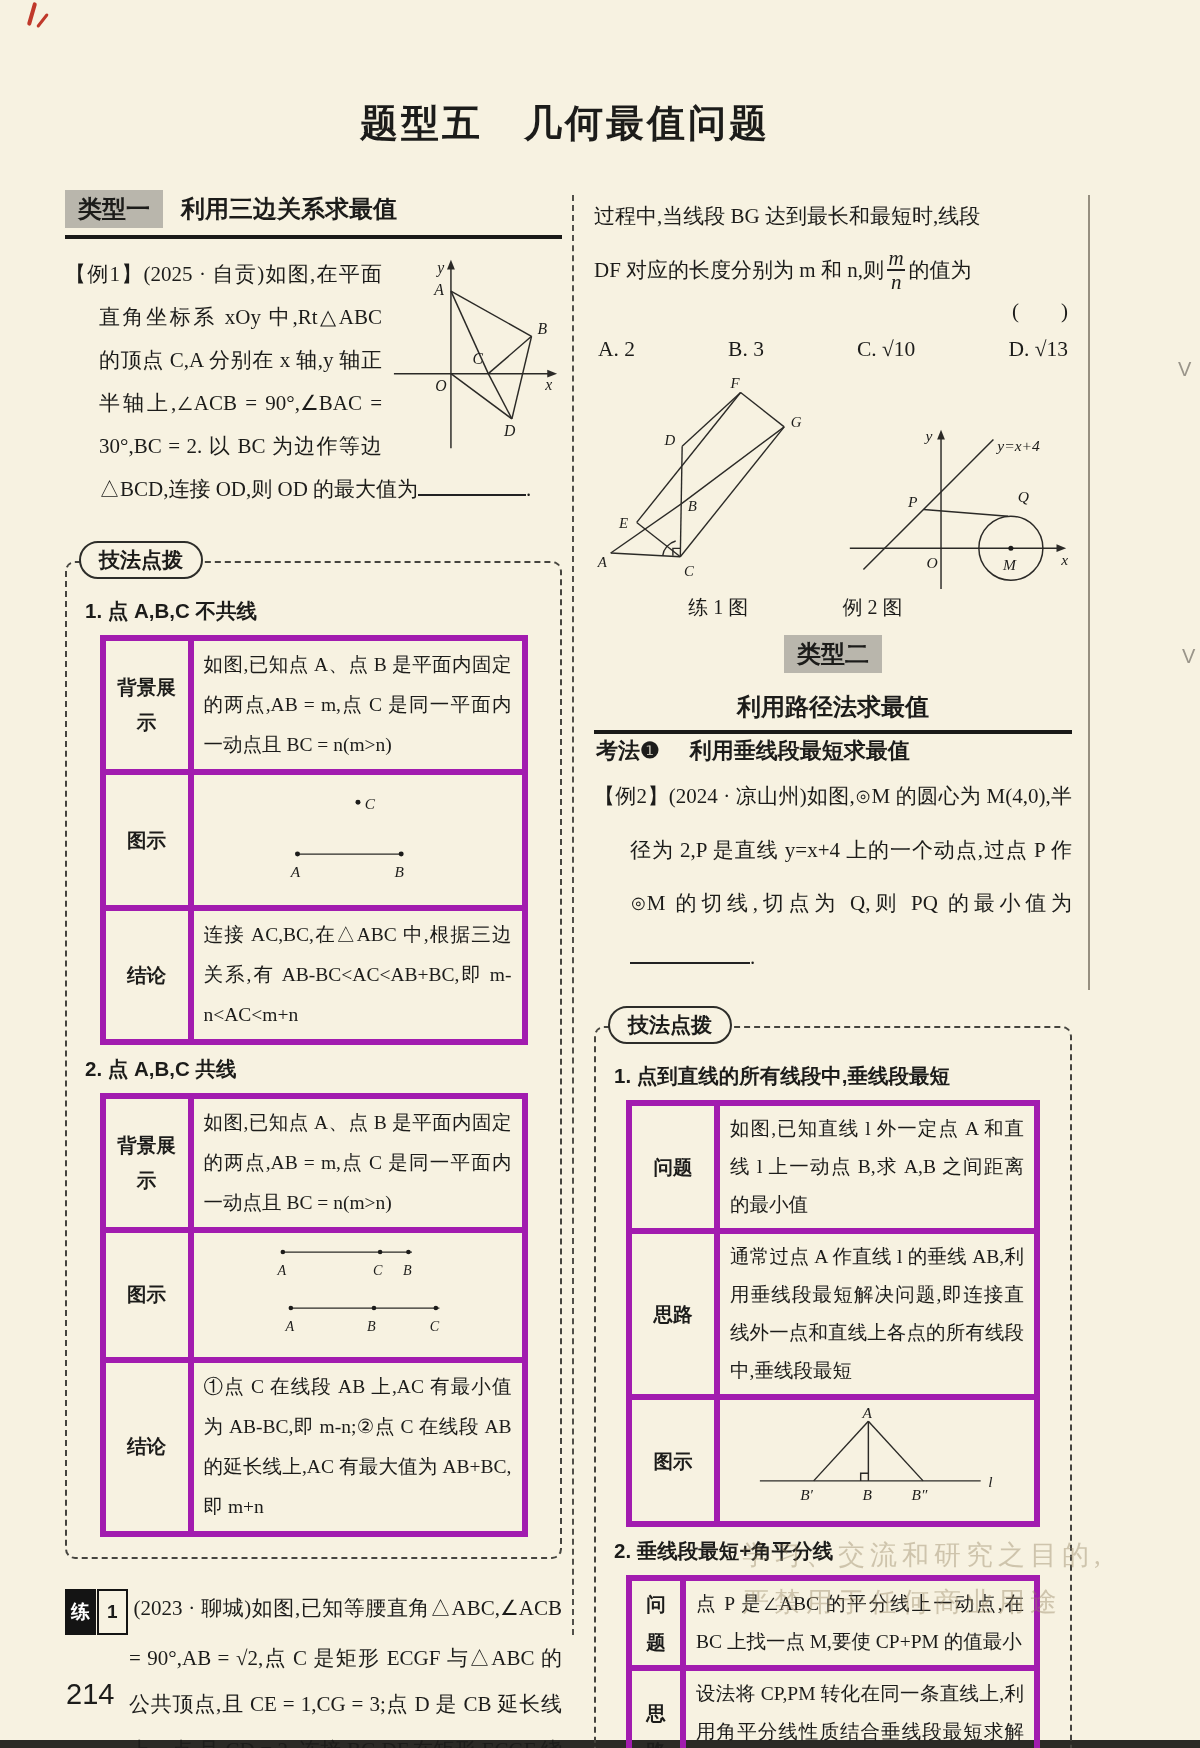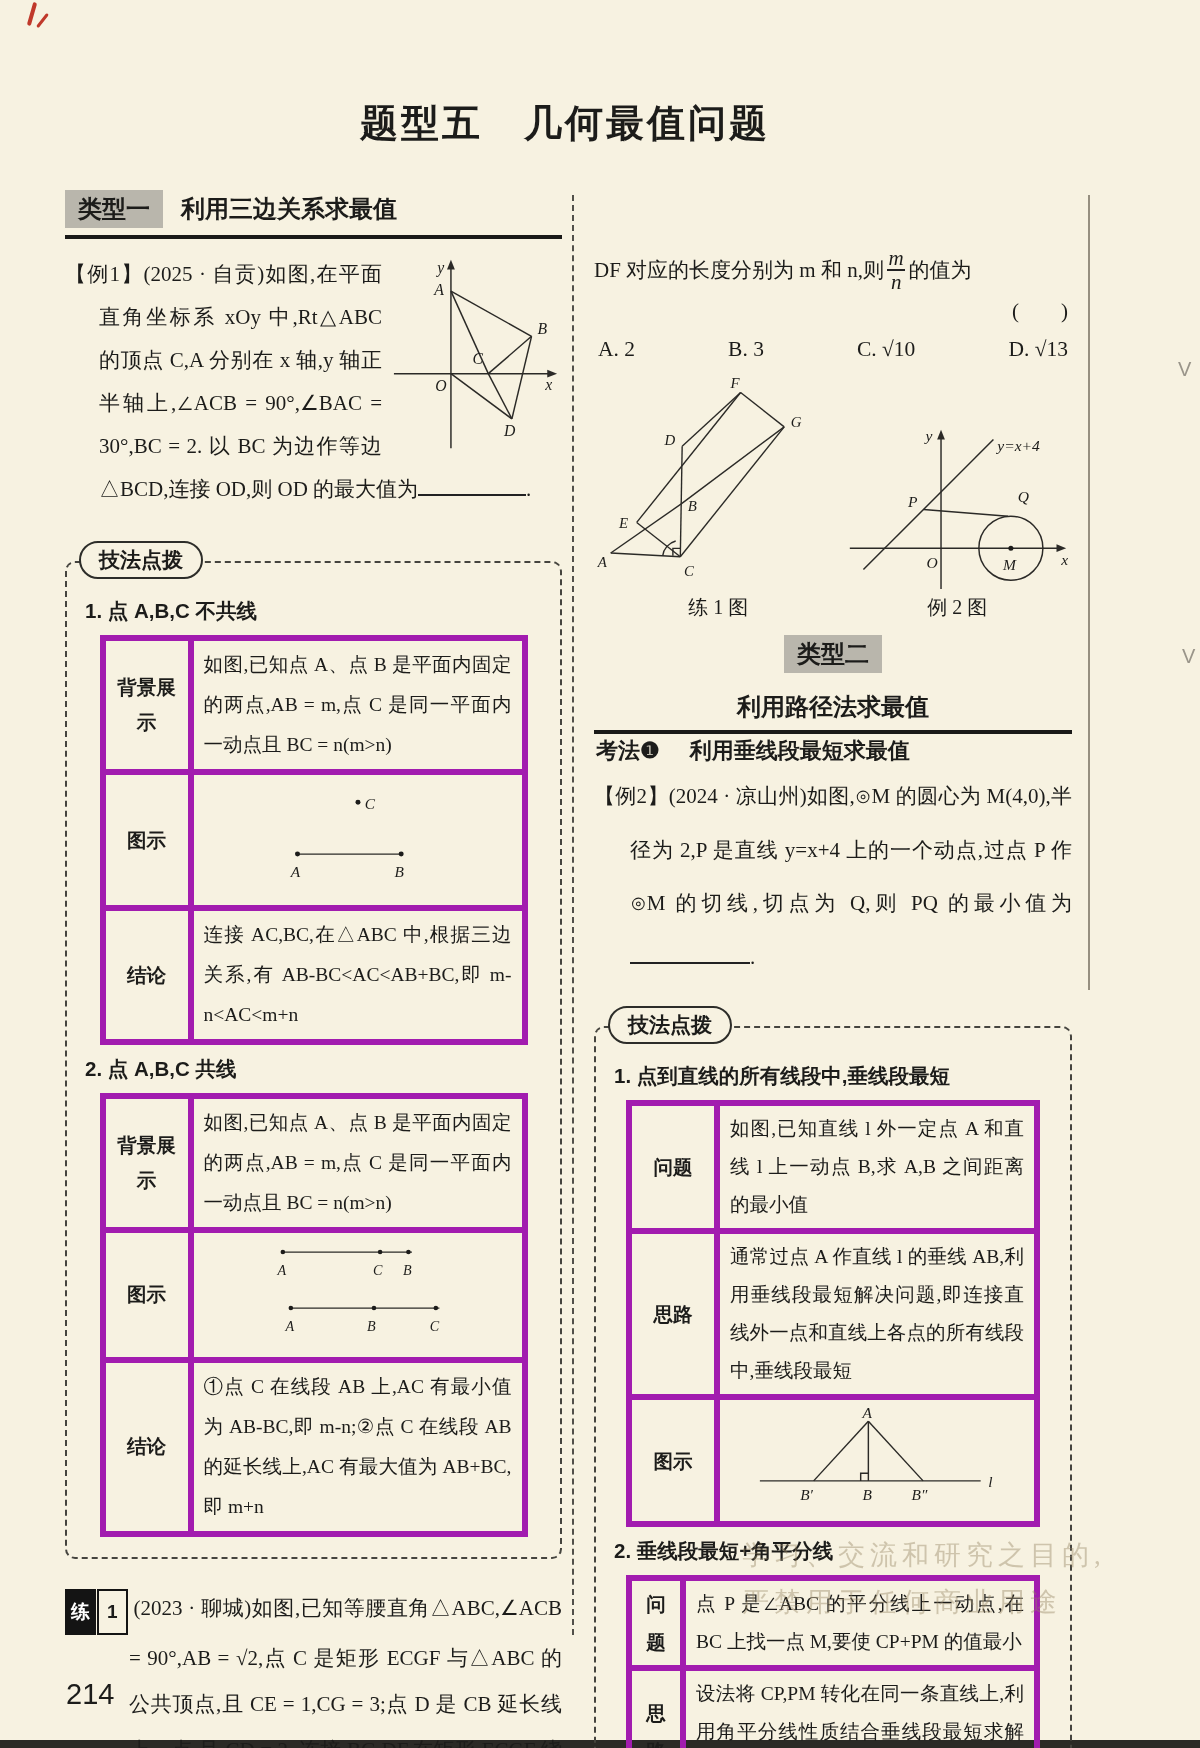--- a/index.html
+++ b/index.html
@@ -64,21 +64,21 @@
   .pagenum{position:absolute;left:66px;top:1678px;font-family:"Liberation Sans",sans-serif;font-weight:normal;font-size:29px;}
 
   .cont{font-size:21px;line-height:2.55;text-align:justify;}
   .frac{display:inline-block;vertical-align:-12px;text-align:center;line-height:1.05;font-style:italic;margin:0 3px;}
   .frac .den{display:block;border-top:2px solid #222;padding:0 4px;}
   .paren{text-align:right;font-size:21px;padding-right:4px;}
   .opts{display:flex;justify-content:space-between;margin-top:12px;font-size:21.5px;padding:0 4px;}
   .figrow{display:flex;justify-content:space-between;align-items:flex-end;margin-top:12px;}
   .caprow{display:flex;margin-top:2px;font-size:20px;}
   .caprow .c1{width:52%;text-align:center;}
-  .caprow .c2{width:48%;text-align:center;}
+  .caprow .c2{width:48%;text-align:left;}
   .method{font-family:"Liberation Sans",sans-serif;font-weight:bold;font-size:22px;margin:2px 0 4px 2px;display:flex;gap:30px;}
   .sec2{margin-top:14px;flex-direction:column;}
   .ex2para{font-size:21px;line-height:2.55;text-align:justify;padding-left:36px;text-indent:-36px;margin-top:4px;}
   .tips2{margin-top:42px;padding-bottom:10px;}
   .tips2 table.tb{width:414px;}
   .tips2 .tb td{line-height:1.95;font-size:19.5px;}
 
   .wm{position:absolute;left:742px;top:1532px;z-index:3;pointer-events:none;
       color:rgba(150,133,100,0.42);font-size:27px;line-height:47px;letter-spacing:5px;
       font-family:"Liberation Serif",serif;}
@@ -212,21 +212,21 @@
     </div>
   </div>
 
 </div>
 
 <div class="pagenum">214</div>
 
 <div class="rcol">
 
   <div class="cont">
-    <br>
+    <span>过程中,当线段 BG 达到最长和最短时,线段</span><br>
     <span>DF 对应的长度分别为 m 和 n,则</span><span class="frac"><span>m</span><span class="den">n</span></span><span>的值为</span>
   </div>
   <div class="paren">(　　)</div>
 
   <div class="opts">
     <span><span>A.</span> <span>2</span></span>
     <span><span>B.</span> <span>3</span></span>
     <span><span>C.</span> <span>√10</span></span>
     <span><span>D.</span> <span>√13</span></span>
   </div>

